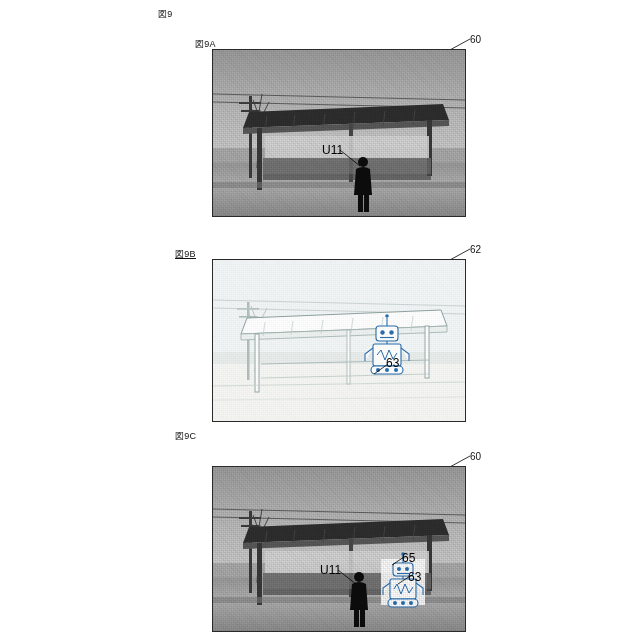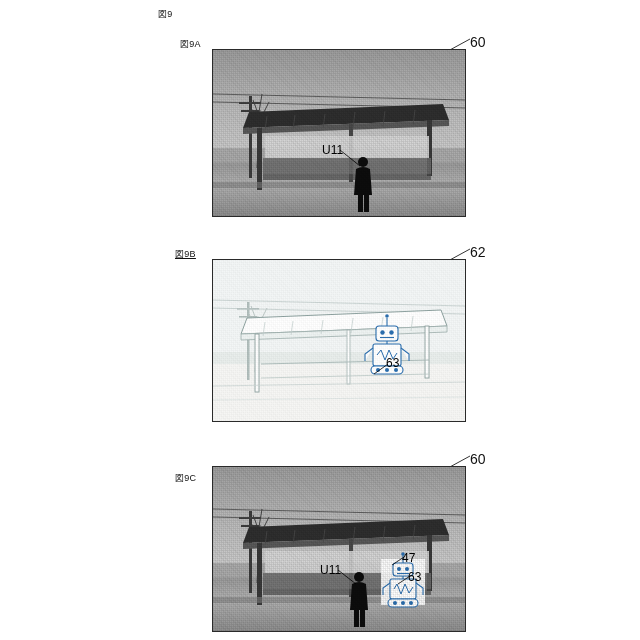--- a/index.html
+++ b/index.html
@@ -21,21 +21,21 @@
   }
   .fig-label {
     position: absolute;
     font-size: 9px;
     letter-spacing: 0.3px;
     color: #111;
     white-space: nowrap;
   }
   .ref-num {
     position: absolute;
-    font-size: 14px;
+    font-size: 10px;
     color: #111;
   }
   .panel {
     position: absolute;
     border: 1px solid #2a2a2a;
     overflow: hidden;
     background: #ffffff;
   }
   
   .scene {
@@ -74,21 +74,21 @@
     white-space: nowrap;
   }
 </style>
 </head>
 <body>
 
 <div class="page">
 
   <div class="fig-label" style="left:158px; top:8px;">図9</div>
 
-  <div class="fig-label" style="left:160px; top:38px;padding-left:20px;">図9A</div>
+  <div class="fig-label" style="left:175px; top:38px;padding-left:20px;">図9A</div>
   <div class="ref-num" style="left:470px; top:34px;">60</div>
   <svg class="leader" style="left:448px; top:38px; width:28px; height:14px;">
     <line x1="0" y1="13" x2="22" y2="1" stroke="#000" stroke-width="0.8"></line>
   </svg>
 
   <div class="panel" style="left:212px; top:49px; width:252px; height:166px;">
     <div class="scene">
       <svg viewBox="0 0 252 166" preserveAspectRatio="none">
         <defs>
           <linearGradient id="skyA" x1="0" y1="0" x2="0" y2="1">
@@ -244,21 +244,21 @@
       </svg>
       <div class="grain grain-light"></div>
     </div>
   </div>
 
   <div class="tag" style="left:386px; top:356px;">63</div>
   <svg class="leader" style="left:374px; top:364px; width:16px; height:12px;">
     <line x1="14" y1="0" x2="0" y2="10" stroke="#000" stroke-width="0.8"></line>
   </svg>
 
-  <div class="fig-label" style="left:175px; top:472px;">図9C</div>
+  <div class="fig-label" style="left:175px; top:430px;">図9C</div>
   <div class="ref-num" style="left:470px; top:451px;">60</div>
   <svg class="leader" style="left:448px; top:455px; width:28px; height:14px;">
     <line x1="0" y1="13" x2="22" y2="1" stroke="#000" stroke-width="0.8"></line>
   </svg>
 
   <div class="panel" style="left:212px; top:466px; width:252px; height:164px;">
     <div class="scene">
       <svg viewBox="0 0 252 164" preserveAspectRatio="none">
         <defs>
           <linearGradient id="skyC" x1="0" y1="0" x2="0" y2="1">
@@ -342,18 +342,18 @@
   <div class="tag" style="left:320px; top:563px;">U11</div>
   <svg class="leader" style="left:338px; top:568px; width:24px; height:20px;">
     <line x1="0" y1="2" x2="18" y2="16" stroke="#000" stroke-width="0.8"></line>
   </svg>
 
   <div class="tag" style="left:408px; top:570px;">63</div>
   <svg class="leader" style="left:398px; top:576px; width:14px; height:10px;">
     <line x1="12" y1="0" x2="0" y2="8" stroke="#000" stroke-width="0.8"></line>
   </svg>
 
-  <div class="tag" style="left:402px; top:551px;">47</div>
+  <div class="tag" style="left:402px; top:551px;">65</div>
   <svg class="leader" style="left:392px; top:557px; width:14px; height:10px;">
     <line x1="12" y1="0" x2="0" y2="8" stroke="#000" stroke-width="0.8"></line>
   </svg>
 
 </div>
 
 </body></html>

